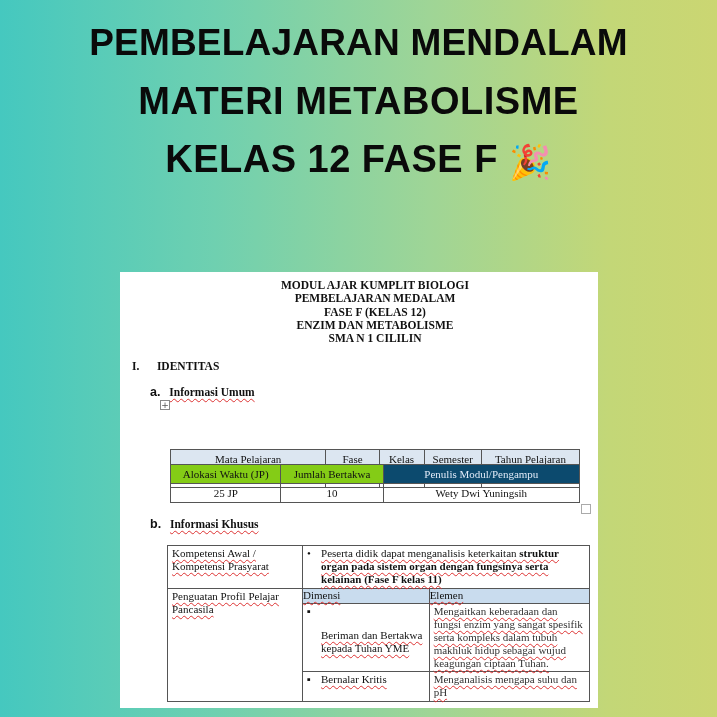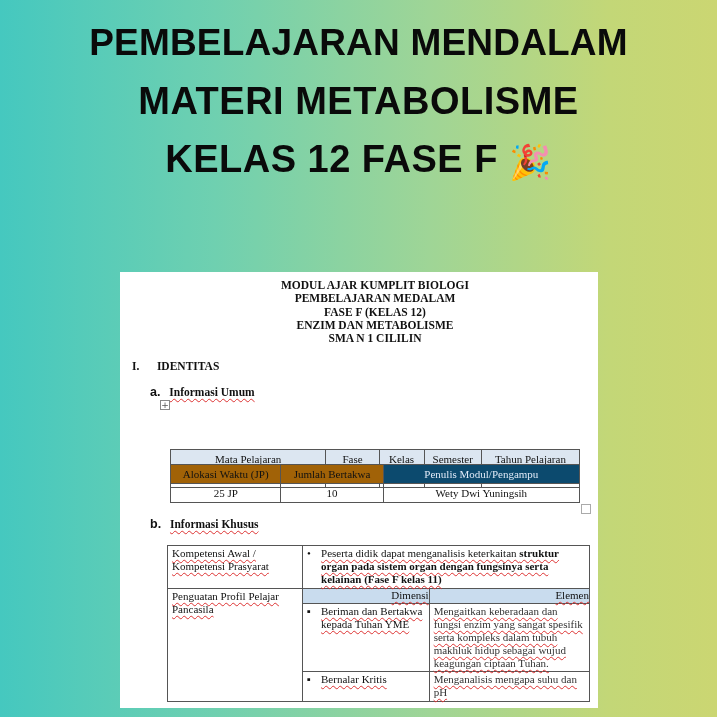--- a/index.html
+++ b/index.html
@@ -49,27 +49,27 @@
   }
   .resize-handle {
     position: absolute; left: 461px; top: 232px; width: 10px; height: 10px; border: 1px solid #aaa; background: #fff;
   }
   table { border-collapse: collapse; position: absolute; font-size: 11px; }
   td, th { border: 1.2px solid #555; font-weight: normal; text-align: center; }
   .t1 { left: 50px; top: 141px; width: 410px; margin-top: 36px; }
   .t1 th { background: #dce6f1; height: 19px; }
   .t1 td { height: 19px; }
   .t2 { left: 50px; top: 192px; width: 410px; }
-  .t2 th { background: #a16207; height: 19px; }
+  .t2 th { background: #84cc16; height: 19px; }
   .t2 th.blue { background: #0c4a6e; color: #dfe9f7; }
   .t2 td { height: 19px; }
   .t3 { left: 47px; top: 273px; width: 423px; font-size: 11px; }
   .t3 td { text-align: left; vertical-align: top; padding: 1px 4px; line-height: 13px; }
   .t3 .bul { display: inline-block; width: 14px; }
-  .t3 .hdr { background: #c9dcee; text-align: right; padding: 0; height: 15px; }
+  .t3 .hdr { background: #c9dcee; text-align: left; padding: 0; height: 15px; }
   .t3 .elemen { color: #333; }
 </style>
 </head>
 <body>
 
 <div class="headline">
   <span class="line wide">PEMBELAJARAN MENDALAM</span>
   <span class="line">MATERI METABOLISME</span>
   <span class="line">
     <span>KELAS 12 FASE F</span>
@@ -163,21 +163,21 @@
         <span class="sq">Dimensi</span>
       </td>
       <td class="hdr">
         <span class="sq">Elemen</span>
       </td>
     </tr>
     <tr>
       <td>
         <div style="display:flex;">
           <span class="bul">▪</span>
-          <span style="flex:1;" class="sq">Beriman dan Bertakwa kepada Tuhan YME</span>
+          <span style="flex:1;margin-top:24px;" class="sq">Beriman dan Bertakwa kepada Tuhan YME</span>
         </div>
       </td>
       <td class="elemen">
         <span class="sq">Mengaitkan keberadaan dan fungsi enzim yang sangat spesifik serta kompleks dalam tubuh makhluk hidup sebagai wujud keagungan ciptaan Tuhan.</span>
       </td>
     </tr>
     <tr>
       <td>
         <div style="display:flex;">
           <span class="bul">▪</span>

